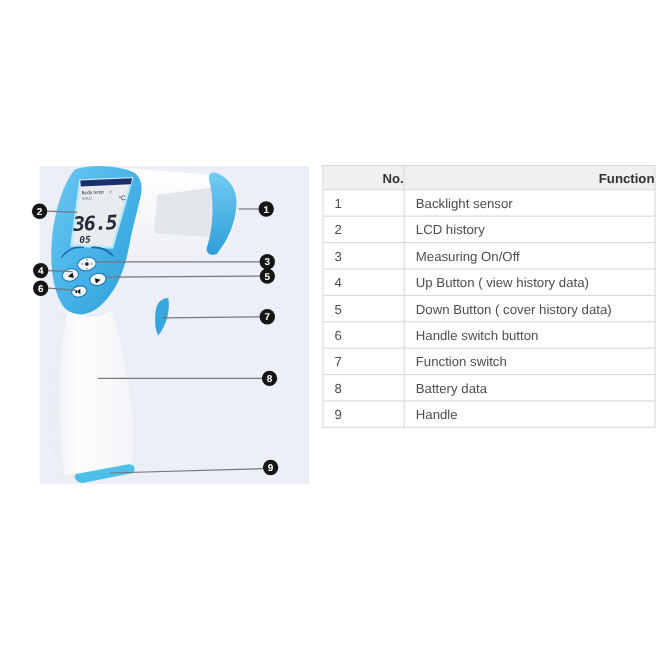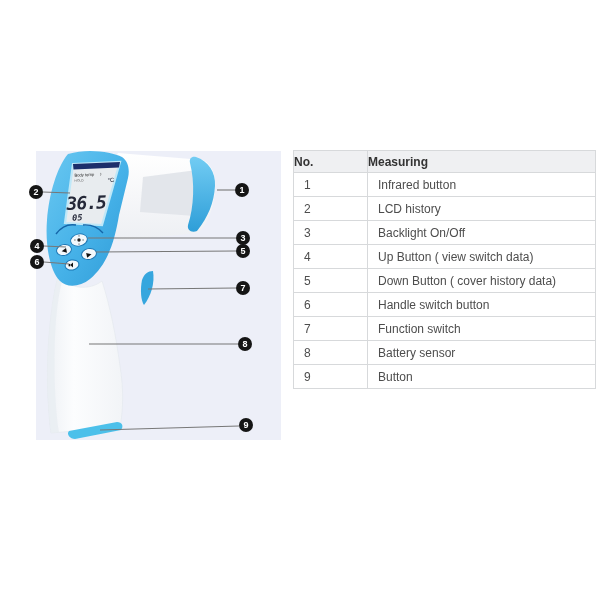--- a/index.html
+++ b/index.html
@@ -8,21 +8,21 @@
 
   
   .photo-wrap{position:absolute;left:20px;top:140px;width:270px;height:330px;}
 
   
   table.func{position:absolute;left:293px;top:150px;border-collapse:collapse;
              table-layout:fixed;width:302px;}
   table.func th,table.func td{border:1px solid #d7d9db;box-sizing:border-box;
              font-size:12px;overflow:hidden;white-space:nowrap;}
   table.func th{background:#eff0f2;color:#333333;font-weight:bold;
-             height:22px;text-align:left;padding:0;}
+             height:22px;text-align:right;padding:0;}
   table.func td{color:#4d4d4d;height:24px;padding:0 0 0 10px;text-align:left;
              background:#ffffff;font-weight:normal;}
   col.c-no{width:74px;}
   col.c-fn{width:228px;}
 
   
   .lcd-small{fill:#2a2a2a;}
   .callout-num{fill:#ffffff;font-weight:bold;font-size:9px;}
 </style>
 </head>
@@ -166,54 +166,54 @@
 </div>
 
 <table class="func">
   <colgroup>
       <col class="c-no">
       <col class="c-fn">
     </colgroup>
   <thead>
     <tr>
       <th>No.</th>
-      <th>Measuring</th>
+      <th>Function</th>
     </tr>
   </thead>
   <tbody>
     <tr>
       <td>1</td>
-      <td>Infrared button</td>
+      <td>Backlight sensor</td>
     </tr>
     <tr>
       <td>2</td>
       <td>LCD history</td>
     </tr>
     <tr>
       <td>3</td>
-      <td>Backlight On/Off</td>
+      <td>Measuring On/Off</td>
     </tr>
     <tr>
       <td>4</td>
-      <td>Up Button ( view switch data)</td>
+      <td>Up Button ( view history data)</td>
     </tr>
     <tr>
       <td>5</td>
       <td>Down Button ( cover history data)</td>
     </tr>
     <tr>
       <td>6</td>
       <td>Handle switch button</td>
     </tr>
     <tr>
       <td>7</td>
       <td>Function switch</td>
     </tr>
     <tr>
       <td>8</td>
-      <td>Battery sensor</td>
+      <td>Battery data</td>
     </tr>
     <tr>
       <td>9</td>
-      <td>Button</td>
+      <td>Handle</td>
     </tr>
   </tbody>
 </table>
 
 </body></html>

